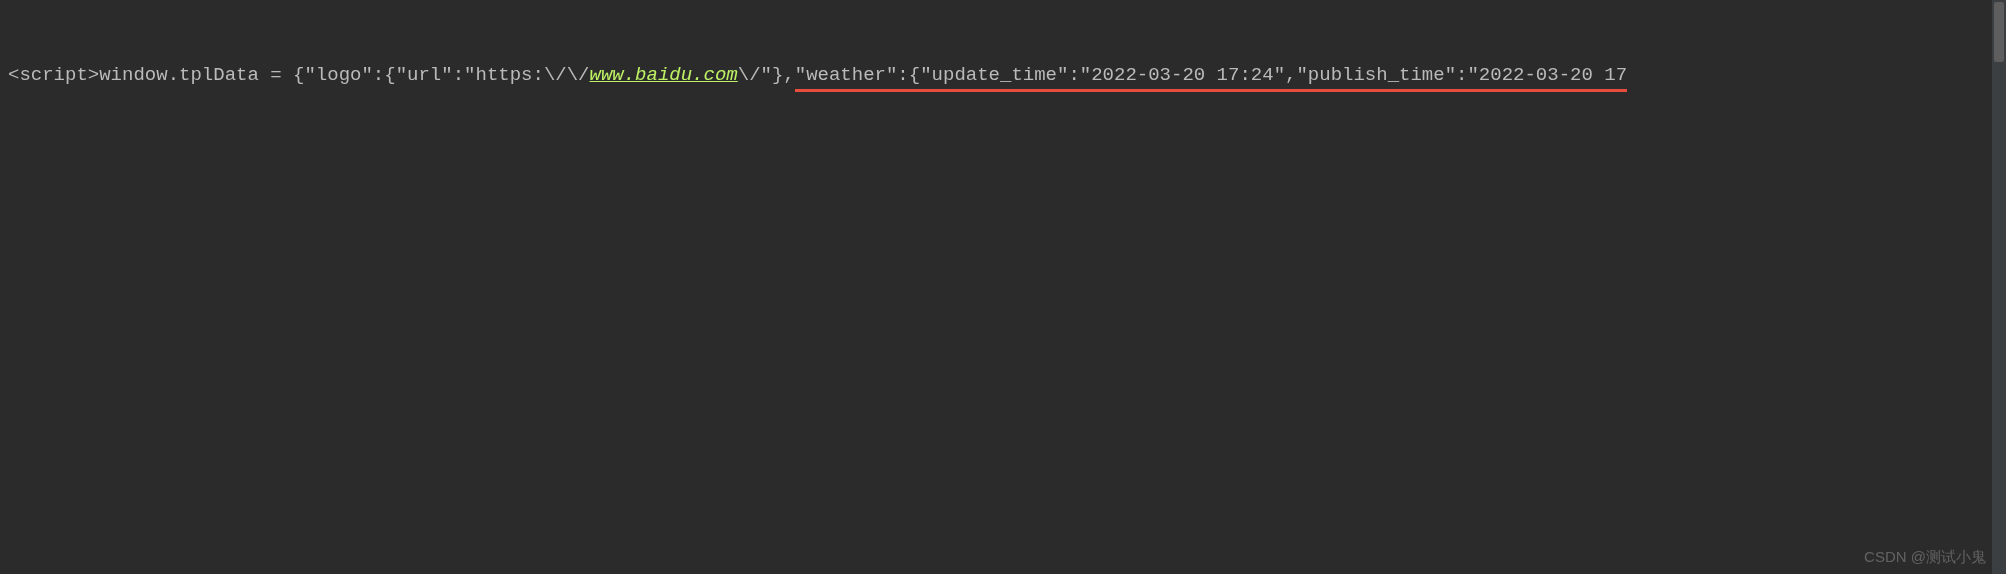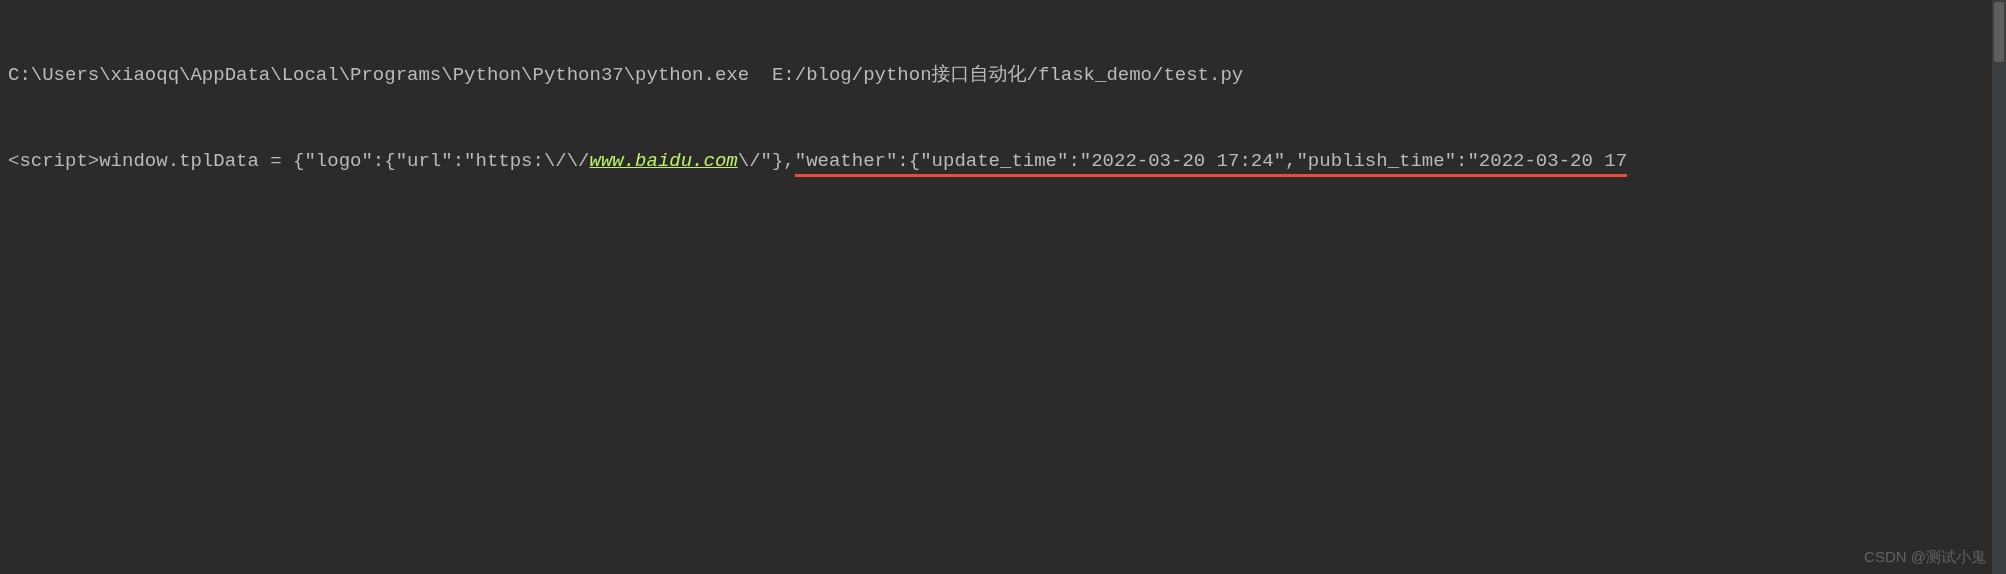--- a/index.html
+++ b/index.html
@@ -72,21 +72,20 @@
       margin-left: 48px;
     }
     .blank-lines {
       height: 228px;
     }
   </style>
 </head>
 <body>
 
 <div class="console">
-  <span class="line"><span>C:\Users\xiaoqq\AppData\Local\Programs\Python\Python37\python.exe</span>  <span>E:/blog/python接口自动化/flask_demo/test.py</span></span>
   <span class="line"><span>&lt;script&gt;window.tplData = {"logo":{"url":"https:\/\/</span><span class="link">www.baidu.com</span><span>\/"},</span><span class="underline-red">"weather":{"update_time":"2022-03-20 17:24","publish_time":"2022-03-20 17</span></span>
   <div class="blank-lines"></div>
   
   
   
   
 </div>
 
 <div class="scrollbar">
   <div class="scrollbar-thumb"></div>

